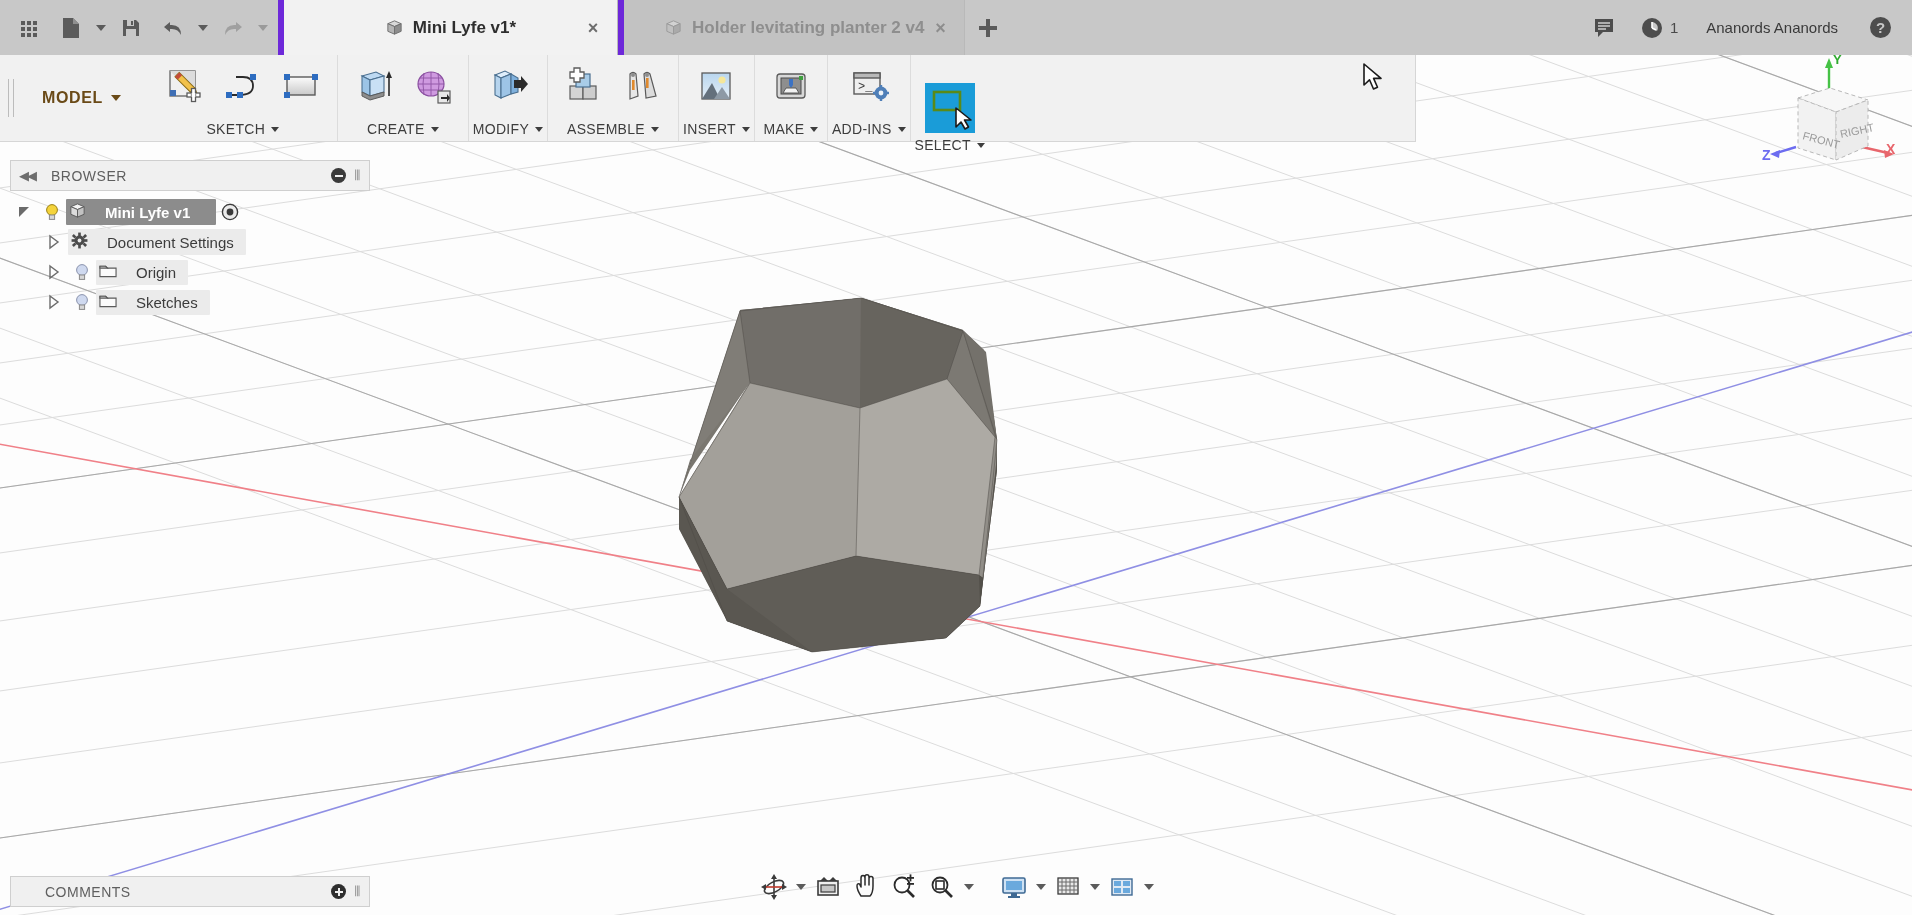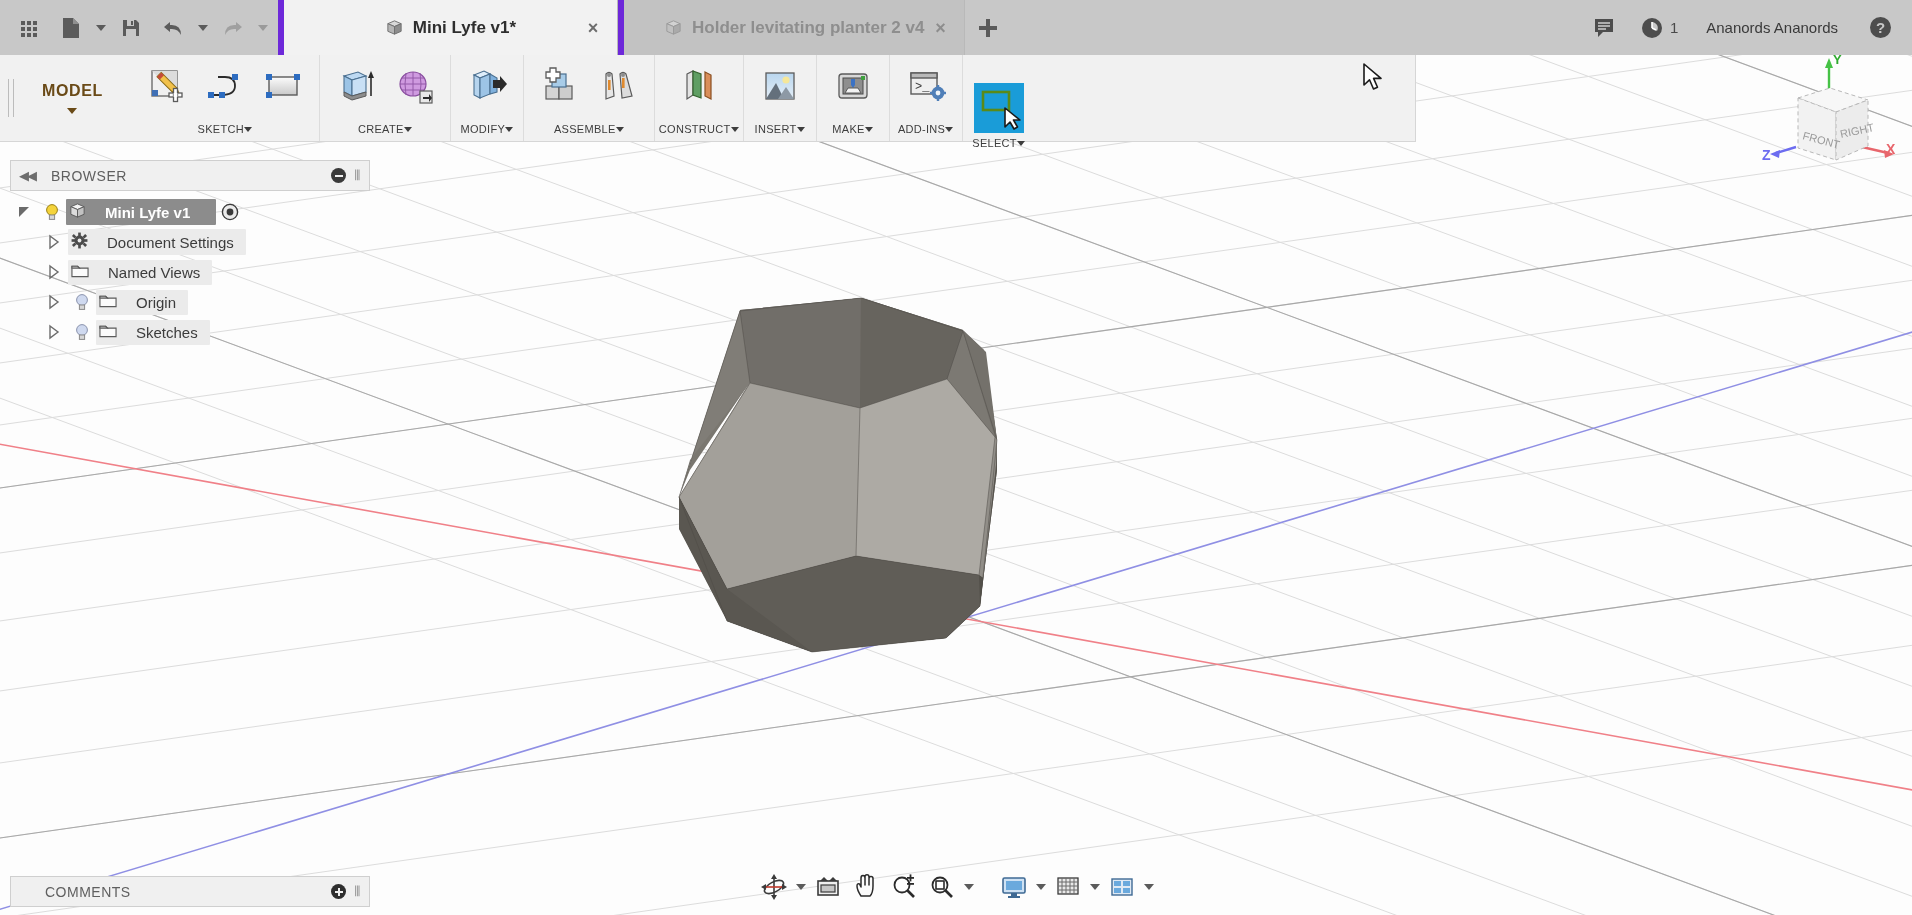--- a/index.html
+++ b/index.html
@@ -86,30 +86,30 @@
     padding: 0 4px;
   }
   .rb-panel:last-child { border-right: none; margin-top: 24px; }
   .rb-icons { display: flex; align-items: center; height: 62px; gap: 2px; padding: 0 4px; }
   .rb-btn {
     width: 56px; height: 58px; display: flex; align-items: center; justify-content: center;
     cursor: pointer; border-radius: 2px;
   }
   .rb-btn.selected { background: transparent; }
   .rb-label {
-    font-size: 11px; color: #3d3d3d; letter-spacing: .3px;
-    display: flex; align-items: center; gap: 0;
+    font-size: 14px; color: #3d3d3d; letter-spacing: .3px;
+    display: flex; align-items: center; gap: 6px;
     height: 24px; cursor: pointer; white-space: nowrap;
   }
   .rb-label .caret { border-top-color: #3d3d3d; border-left-width: 4px; border-right-width: 4px; border-top-width: 5px; }
 
   #modelbtn {
     display: flex; align-items: center; gap: 8px;
     font-size: 16px; color: #6a4a17; font-weight: bold; letter-spacing: .6px;
-    padding: 0 28px 0 20px; align-self: center; cursor: pointer; flex-direction: column;
+    padding: 0 28px 0 20px; align-self: center; cursor: pointer;
   }
   #modelbtn .caret { border-top-color: #6a4a17; }
 
   
   #browser {
     position: absolute; left: 10px; top: 160px; width: 360px;
     z-index: 20; font-size: 15px;
   }
   #browser-head {
     height: 31px; background: #f0f0f0; border: 1px solid #cfcfcf;
@@ -588,35 +588,20 @@
             <rect x="24" y="12" width="2.6" height="10" fill="#e08a2e"></rect>
           </svg>
         </div>
       </div>
       <div class="rb-label">
         <span>ASSEMBLE</span>
         <span class="caret"></span>
       </div>
     </div>
 
-    <div class="rb-panel">
-      <div class="rb-icons">
-        <div class="rb-btn" title="Offset Plane">
-          <svg width="40" height="40" viewBox="0 0 40 40">
-            <polygon points="8,8 14,5 14,29 8,33" fill="#e4e4e4" stroke="#5b5b5b" stroke-width="1.2"></polygon>
-            <polygon points="14,5 22,8 22,32 14,29" fill="#5f9e63" stroke="#35642f" stroke-width="1.2"></polygon>
-            <polygon points="26,6 32,9 32,33 26,30" fill="#d98e5a" stroke="#8a4f22" stroke-width="1.2"></polygon>
-          </svg>
-        </div>
-      </div>
-      <div class="rb-label">
-        <span>CONSTRUCT</span>
-        <span class="caret"></span>
-      </div>
-    </div>
 
 
     <div class="rb-panel">
       <div class="rb-icons">
         <div class="rb-btn" title="Canvas">
           <svg width="40" height="40" viewBox="0 0 40 40">
             <defs>
                 <linearGradient id="skyg" x1="0" y1="0" x2="0" y2="1">
               <stop offset="0" stop-color="#b9d6ee"></stop>
                   <stop offset="1" stop-color="#e4eef7"></stop>
@@ -758,36 +743,20 @@
                 <rect x="13.2" y="11.4" width="2.8" height="4" transform="rotate(-45 14.6 13.4)"></rect>
                 <rect x="13.2" y="2.6" width="2.8" height="4" transform="rotate(45 14.6 4.6)"></rect>
                 <rect x="2" y="11.4" width="2.8" height="4" transform="rotate(45 3.4 13.4)"></rect>
               </g>
             </svg>
           </span>
           <span>Document Settings</span>
         </span>
       </div>
 
-      <div class="tnode">
-        <span class="tw indent2">
-          <svg width="14" height="16" viewBox="0 0 14 16">
-            <path d="M3 2 L11 8 L3 14 Z" fill="none" stroke="#6b6b6b" stroke-width="1.4"></path>
-          </svg>
-        </span>
-        <span class="tlabel">
-          <span>
-            <svg width="18" height="16" viewBox="0 0 19 16">
-              <path d="M1 3 H7 L9 5 H18 V14 H1 Z" fill="#fbfbfb" stroke="#5b5b5b" stroke-width="1.2"></path>
-              <path d="M1 3 H7 L9 5 H1 Z" fill="#d8d8d8" stroke="#5b5b5b" stroke-width="1.2"></path>
-            </svg>
-          </span>
-          <span>Named Views</span>
-        </span>
-      </div>
 
       <div class="tnode">
         <span class="tw indent2">
           <svg width="14" height="16" viewBox="0 0 14 16">
             <path d="M3 2 L11 8 L3 14 Z" fill="none" stroke="#6b6b6b" stroke-width="1.4"></path>
           </svg>
         </span>
         <span class="tw">
           <svg width="16" height="18" viewBox="0 0 16 18">
             <circle cx="8" cy="7" r="5.4" fill="#cfd9ef" stroke="#8a93ad" stroke-width="1"></circle>

